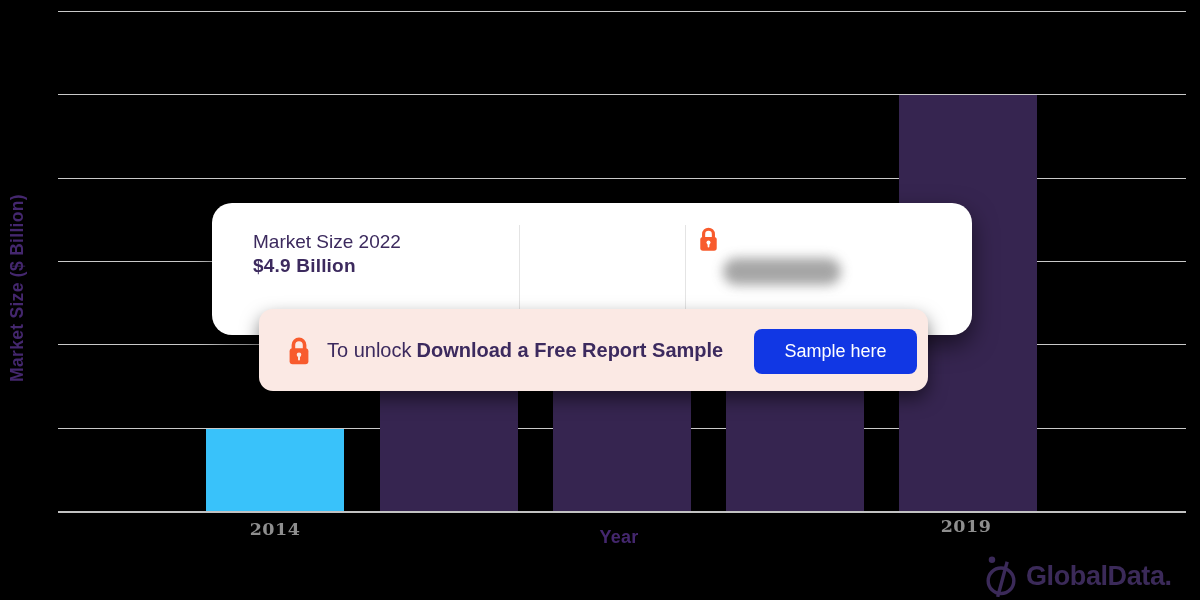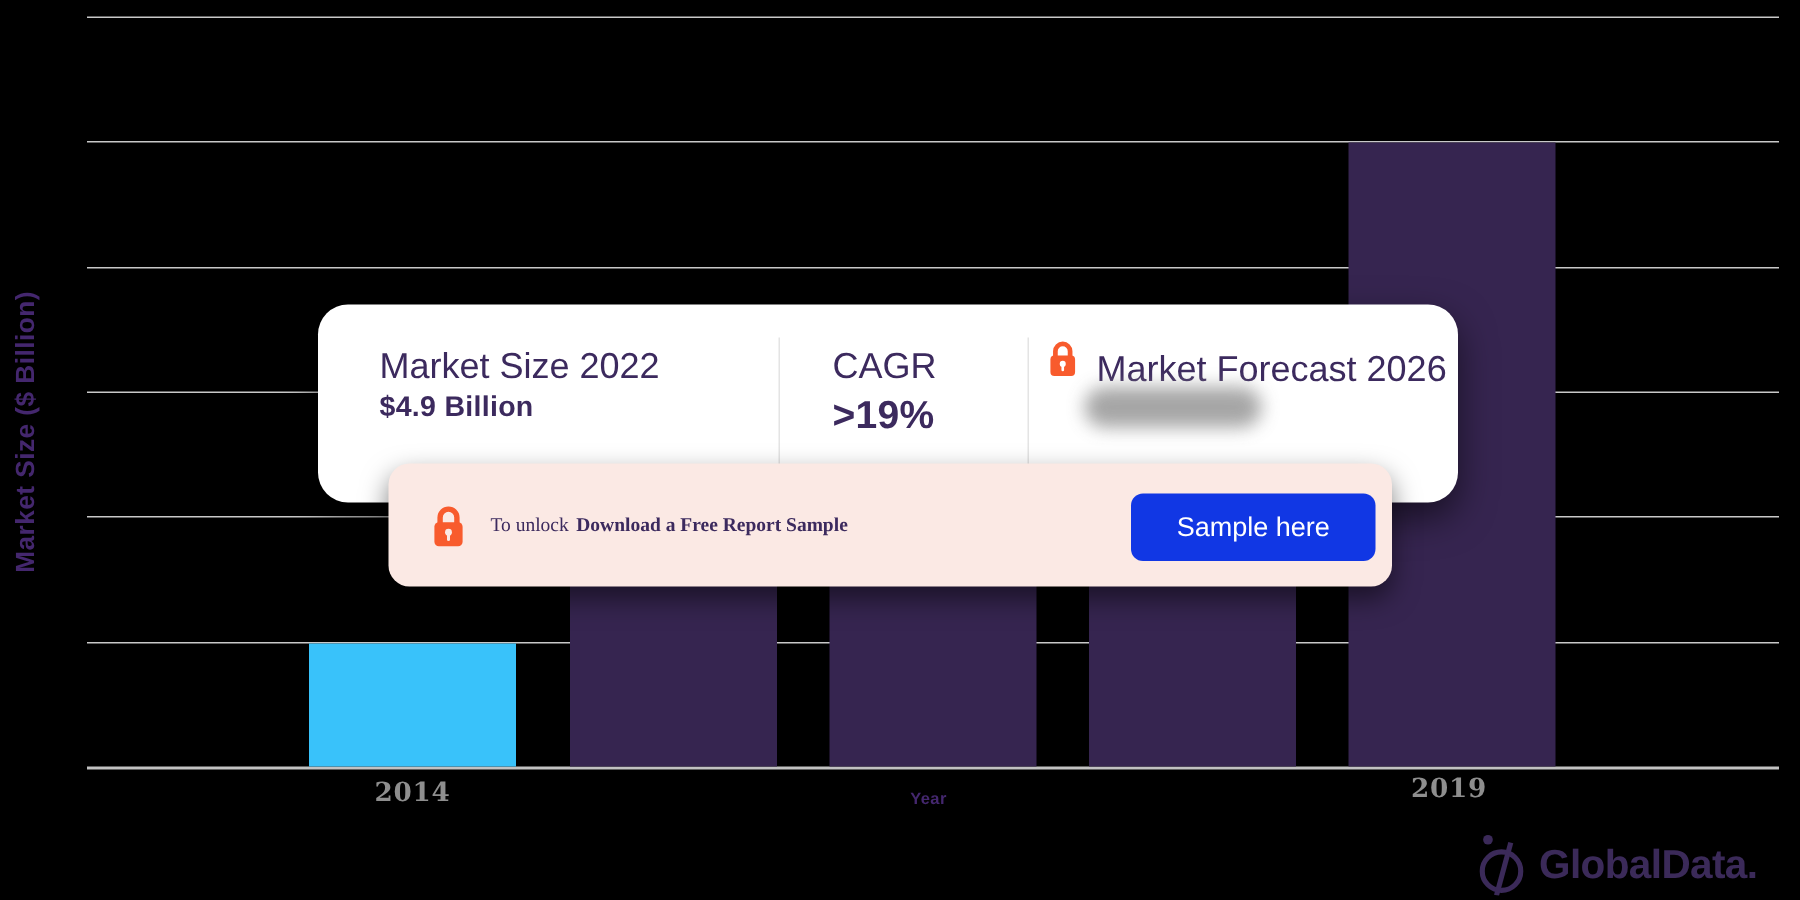--- a/index.html
+++ b/index.html
@@ -20,39 +20,39 @@
 
   .bar{position:absolute;}
 
   .ylabel-wrap{position:absolute;left:17px;top:288px;width:0;height:0;}
   .ylabel{position:absolute;transform:translate(-50%,-50%) rotate(-90deg);white-space:nowrap;
     font-size:17.5px;font-weight:bold;color:var(--axis_purple);letter-spacing:.3px;}
   .tick{position:absolute;width:120px;text-align:center;
     font-family:"DejaVu Serif",serif;font-weight:bold;font-size:17.5px;
     color:var(--tick_gray);letter-spacing:.5px;}
   .xlabel{position:absolute;left:569px;top:527px;width:100px;text-align:center;
-    font-size:11px;font-weight:bold;color:var(--axis_purple);letter-spacing:.3px;}
+    font-size:18px;font-weight:bold;color:var(--axis_purple);letter-spacing:.3px;}
 
   .card{position:absolute;left:212px;top:203px;width:760px;height:132px;
     background:var(--card_bg);border-radius:20px;box-shadow:0 10px 24px rgba(0,0,0,.55);}
-  .card-label{font-size:24px;color:var(--text_purple);}
+  .card-label{font-size:19px;color:var(--text_purple);}
   .card-value{font-size:19px;font-weight:bold;color:var(--text_purple);margin-top:2px;letter-spacing:.2px;}
   .col1{position:absolute;left:41px;top:28px;}
   .col2{position:absolute;left:343px;top:28px;}
   .col3{position:absolute;left:486px;top:22px;}
   .col3-head{display:flex;align-items:flex-start;}
   .col3-head .card-label{margin-left:12px;margin-top:8px;}
   .vdiv{position:absolute;top:22px;width:1px;height:86px;background:var(--divider);}
   .blur-blob{position:absolute;left:25px;top:33px;width:118px;height:27px;border-radius:14px;
     background:var(--redacted);filter:blur(6px);opacity:.85;}
 
   .banner{position:absolute;left:259px;top:309px;width:669px;height:82px;
     background:var(--banner_bg);border-radius:14px;box-shadow:0 8px 18px rgba(0,0,0,.5);
     display:flex;align-items:center;padding-left:28px;}
-  .banner-text{margin-left:16px;font-size:13px;color:var(--text_purple);white-space:nowrap;font-family:Liberation Serif, serif;}
+  .banner-text{margin-left:16px;font-size:20px;color:var(--text_purple);white-space:nowrap;}
   .banner-text .pre{margin-right:5px;}
   .banner-text b{font-weight:bold;}
   .cta{position:absolute;left:495px;top:20px;width:163px;height:45px;border:none;
     background:var(--button_blue);color:var(--button_text);font-family:"Liberation Sans",sans-serif;
     font-size:18px;border-radius:8px;cursor:pointer;}
 
   .logo{position:absolute;left:982px;top:555px;display:flex;align-items:center;}
   .logo-text{font-size:27px;font-weight:bold;color:var(--logo_purple);letter-spacing:-.4px;margin-left:6px;}
 </style>
 </head>
@@ -82,34 +82,29 @@
   <div class="tick" style="left:215px;top:519px">2014</div>
   <div class="tick" style="left:906px;top:516px">2019</div>
   <div class="xlabel">Year</div>
 
   <div class="card">
     <div class="col1">
       <div class="card-label">Market Size 2022</div>
       <div class="card-value">$4.9 Billion</div>
     </div>
     <div class="vdiv" style="left:307px"></div>
-    <div class="col2">
-      <div class="card-label">CAGR</div>
-      <div class="card-value" style="font-size:26px">&gt;19%</div>
-    </div>
     <div class="vdiv" style="left:473px"></div>
     <div class="col3">
       <div class="col3-head">
         <svg width="21" height="28" viewBox="0 0 24 31">
           <path d="M6.4 14 V10 a5.6 5.6 0 0 1 11.2 0 v4" fill="none" stroke-width="3.6" style="stroke:var(--lock_orange)"></path>
           <rect x="2.6" y="13.2" width="18.8" height="15.6" rx="3" style="fill:var(--lock_orange)"></rect>
           <circle cx="12" cy="19.6" r="2.3" style="fill:var(--card_bg)"></circle>
           <rect x="11" y="20.6" width="2" height="4.6" rx="1" style="fill:var(--card_bg)"></rect>
         </svg>
-        <div class="card-label">Market Forecast 2026</div>
       </div>
       <div class="blur-blob"></div>
     </div>
   </div>
 
   <div class="banner">
     <svg width="24" height="31" viewBox="0 0 24 31">
       <path d="M6.4 14 V10 a5.6 5.6 0 0 1 11.2 0 v4" fill="none" stroke-width="3.6" style="stroke:var(--lock_orange)"></path>
       <rect x="2.6" y="13.2" width="18.8" height="16" rx="3" style="fill:var(--lock_orange)"></rect>
       <circle cx="12" cy="19.8" r="2.3" style="fill:var(--banner_bg)"></circle>

